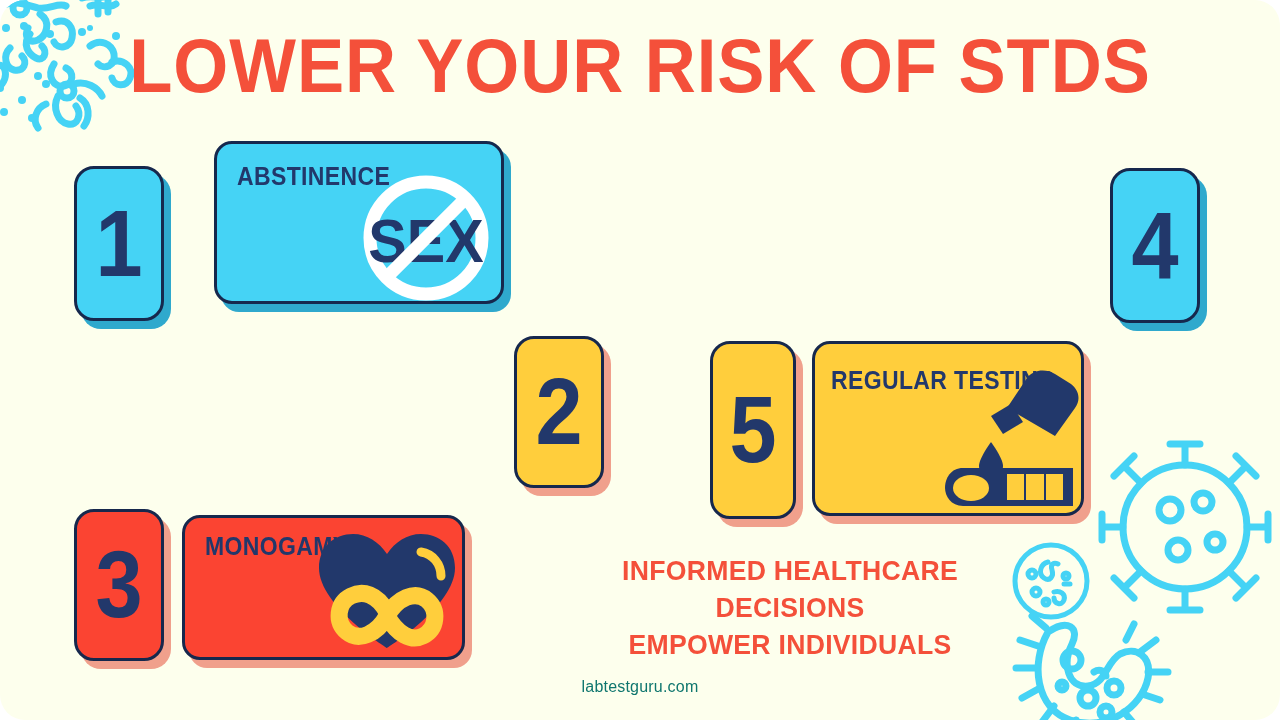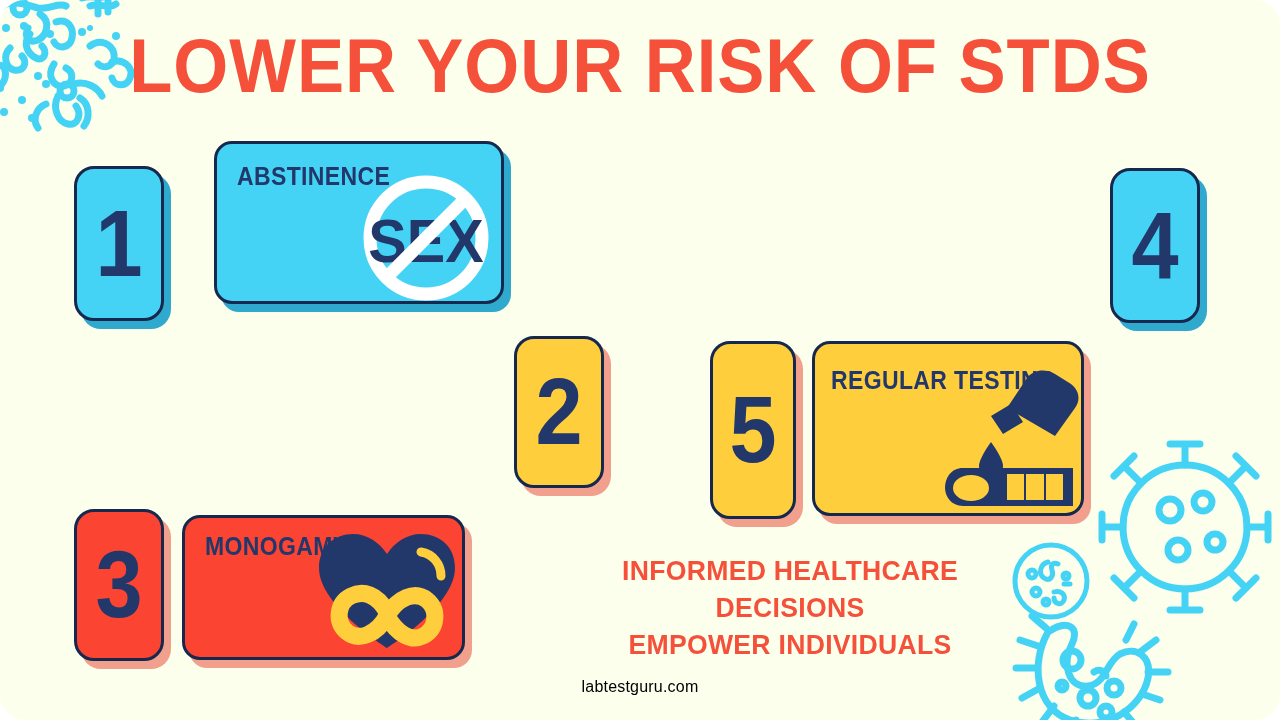--- a/index.html
+++ b/index.html
@@ -106,21 +106,21 @@
     font-weight: 700;
     font-size: 28px;
     line-height: 1.33;
     letter-spacing: .3px;
     transform: scaleX(0.95);
   }
   #footer {
     position: absolute;
     left: 0; right: 0; top: 678px;
     text-align: center;
-    color: #000000;
+    color: #0f766e;
     font-size: 16px;
     letter-spacing: .2px;
   }
 </style>
 </head>
 <body>
 
 <div id="stage">
 
   <div class="deco" id="deco-topleft">

